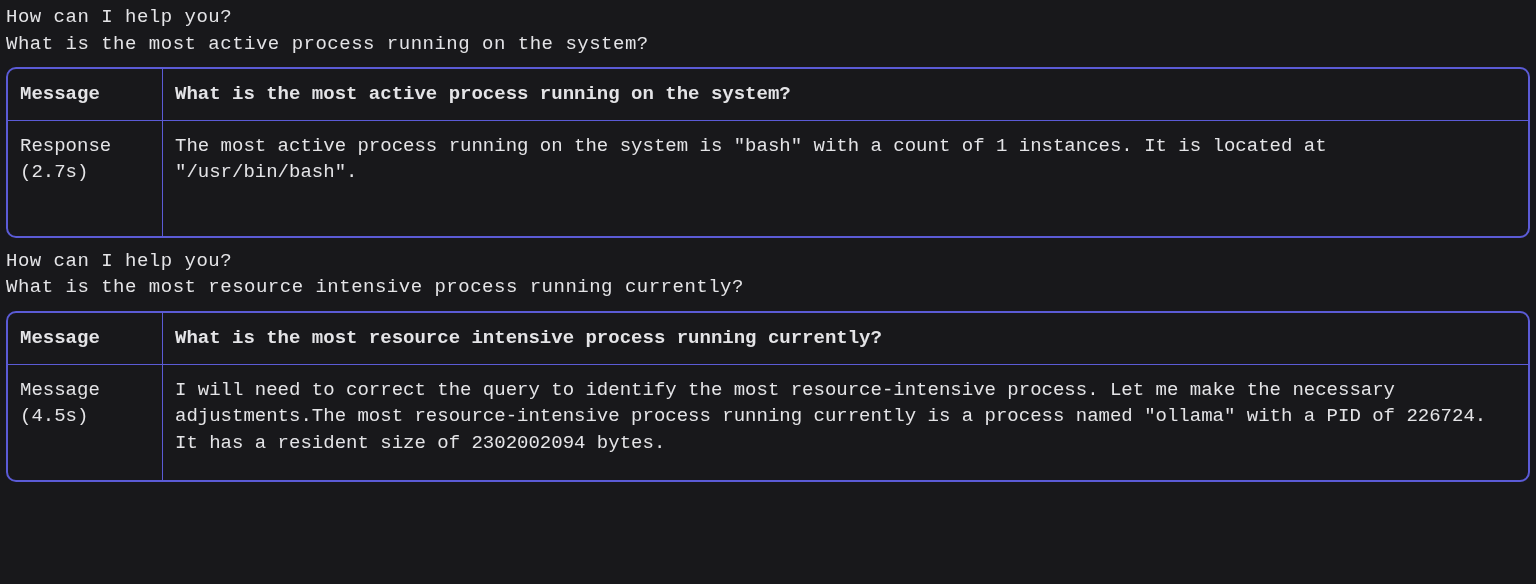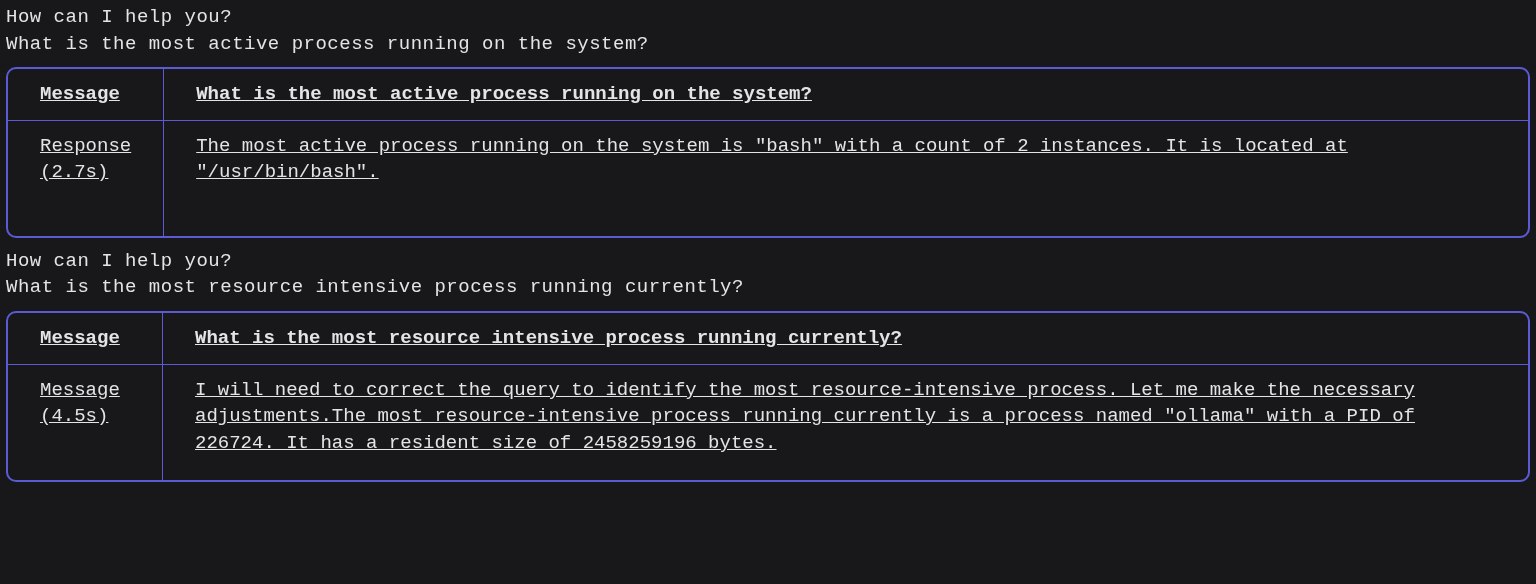--- a/index.html
+++ b/index.html
@@ -29,24 +29,23 @@
     .response-table {
       border: 2px solid #5b5bd6;
       border-radius: 10px;
       margin-top: 10px;
       width: 100%;
       border-collapse: separate;
       border-spacing: 0;
       overflow: hidden;
     }
     .response-table td {
-      padding: 12px 32px;
+      padding: 12px 12px;
       vertical-align: top;
       border-bottom: 1px solid #5b5bd6;
-      text-decoration: underline;
     }
     .response-table tr:last-child td {
       border-bottom: none;
     }
     .label-cell {
       width: 155px;
       border-right: 1px solid #5b5bd6;
       font-weight: normal;
       color: #e4e4e7;
     }
@@ -71,34 +70,34 @@
   <div class="prompt-line">How can I help you?</div>
   <div class="prompt-line">What is the most active process running on the system?</div>
   <table class="response-table">
     <tbody>
         <tr>
       <td class="label-cell bold">Message</td>
       <td class="content-cell bold">What is the most active process running on the system?</td>
     </tr>
     <tr class="response-row">
       <td class="label-cell">Response (2.7s)</td>
-      <td class="content-cell">The most active process running on the system is "bash" with a count of 2 instances. It is located at "/usr/bin/bash".</td>
+      <td class="content-cell">The most active process running on the system is "bash" with a count of 1 instances. It is located at "/usr/bin/bash".</td>
     </tr>
   </tbody>
     </table>
 </div>
 
 <div class="conversation-block">
   <div class="prompt-line">How can I help you?</div>
   <div class="prompt-line">What is the most resource intensive process running currently?</div>
   <table class="response-table">
     <tbody>
         <tr>
       <td class="label-cell bold">Message</td>
       <td class="content-cell bold">What is the most resource intensive process running currently?</td>
     </tr>
     <tr class="response-row">
       <td class="label-cell">Message (4.5s)</td>
-      <td class="content-cell">I will need to correct the query to identify the most resource-intensive process. Let me make the necessary adjustments.The most resource-intensive process running currently is a process named "ollama" with a PID of 226724. It has a resident size of 2458259196 bytes.</td>
+      <td class="content-cell">I will need to correct the query to identify the most resource-intensive process. Let me make the necessary adjustments.The most resource-intensive process running currently is a process named "ollama" with a PID of 226724. It has a resident size of 2302002094 bytes.</td>
     </tr>
   </tbody>
     </table>
 </div>
 
 </body></html>

